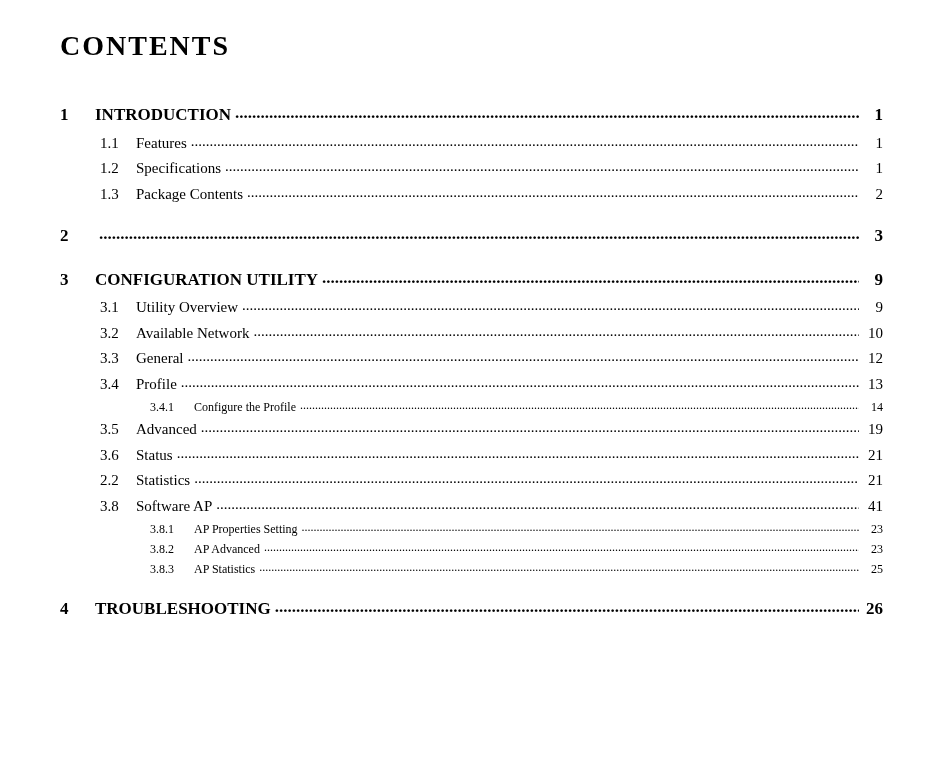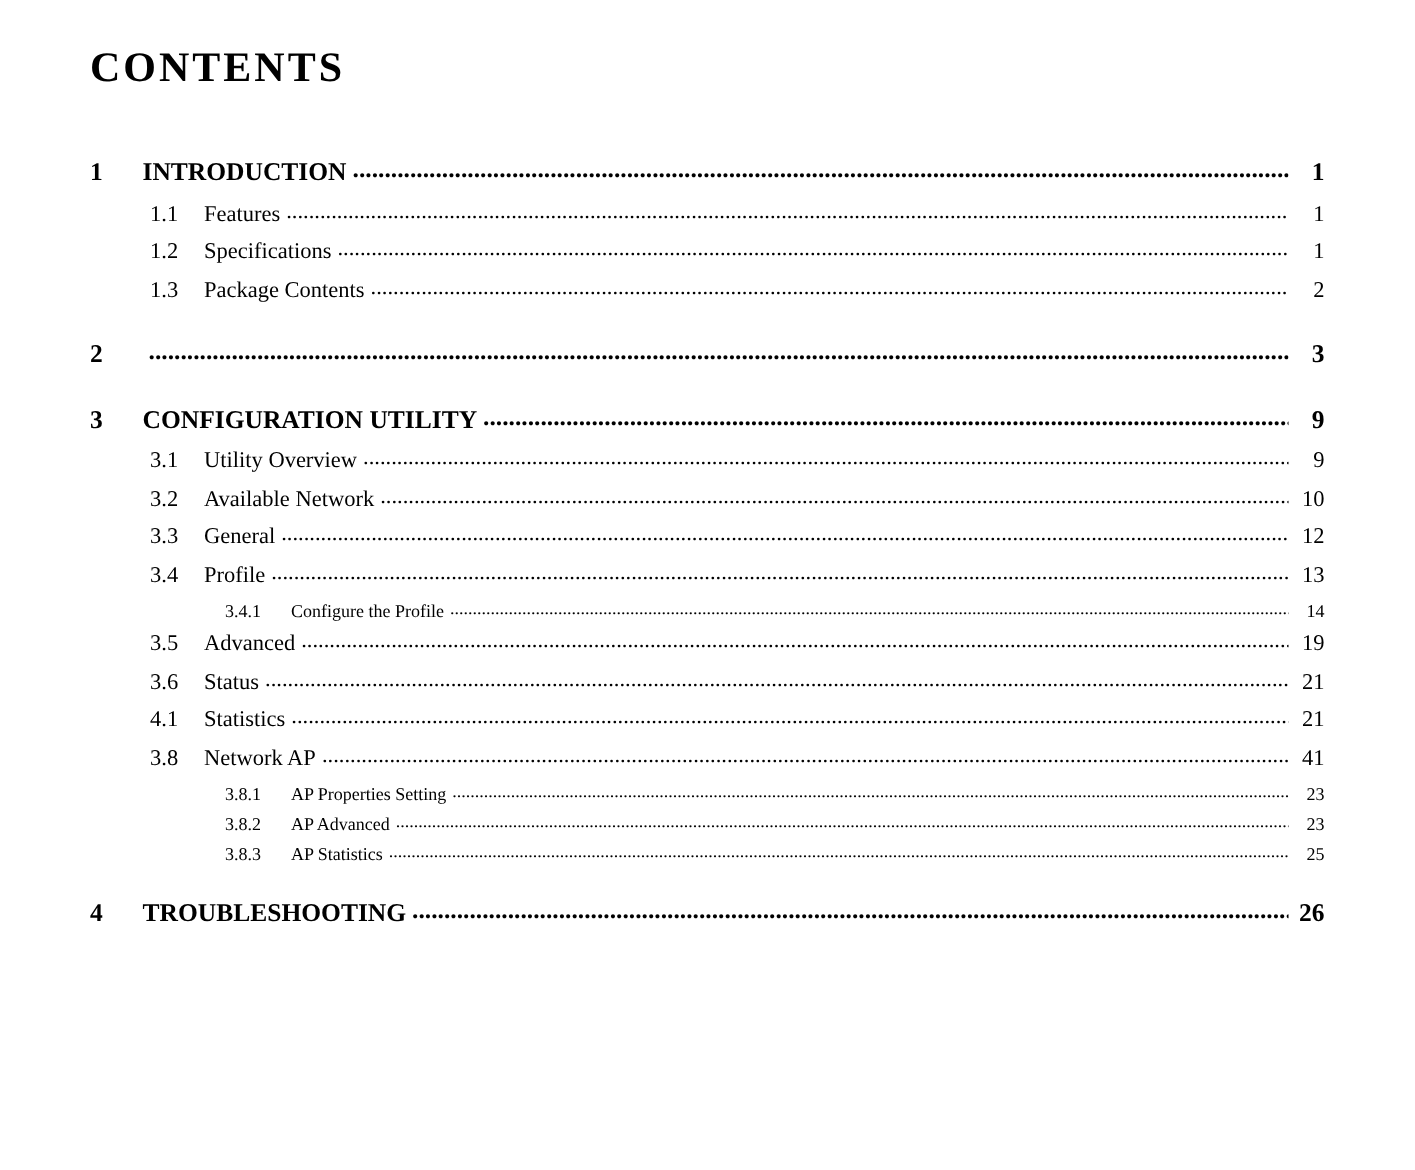--- a/index.html
+++ b/index.html
@@ -180,28 +180,28 @@
       <span class="toc-dots"></span>
       <span class="toc-page">19</span>
     </div>
     <div class="toc-entry level2">
       <span class="toc-num level2">3.6</span>
       <span class="toc-label">Status</span>
       <span class="toc-dots"></span>
       <span class="toc-page">21</span>
     </div>
     <div class="toc-entry level2">
-      <span class="toc-num level2">4.1</span>
+      <span class="toc-num level2">2.2</span>
       <span class="toc-label">Statistics</span>
       <span class="toc-dots"></span>
       <span class="toc-page">21</span>
     </div>
     <div class="toc-entry level2">
       <span class="toc-num level2">3.8</span>
-      <span class="toc-label">Network AP</span>
+      <span class="toc-label">Software AP</span>
       <span class="toc-dots"></span>
       <span class="toc-page">41</span>
     </div>
     <div class="toc-entry level3">
       <span class="toc-num level3">3.8.1</span>
       <span class="toc-label">AP Properties Setting</span>
       <span class="toc-dots"></span>
       <span class="toc-page">23</span>
     </div>
     <div class="toc-entry level3">

